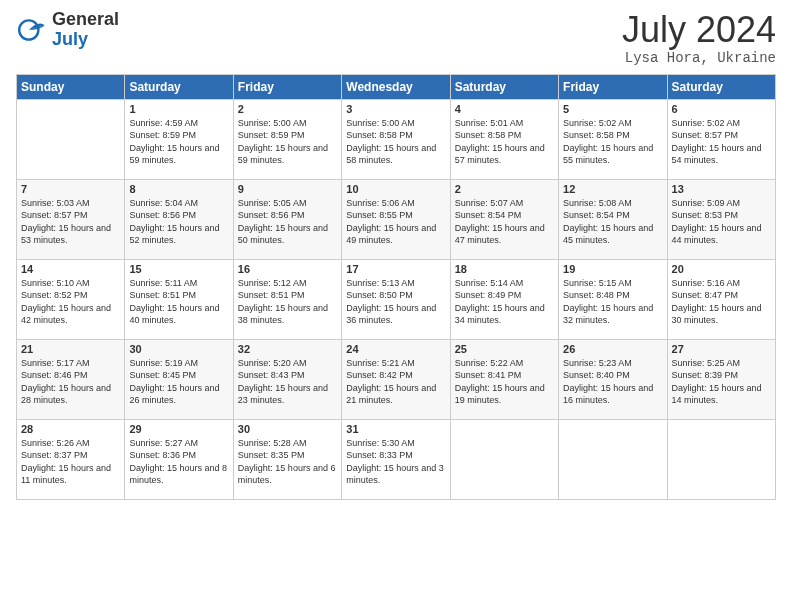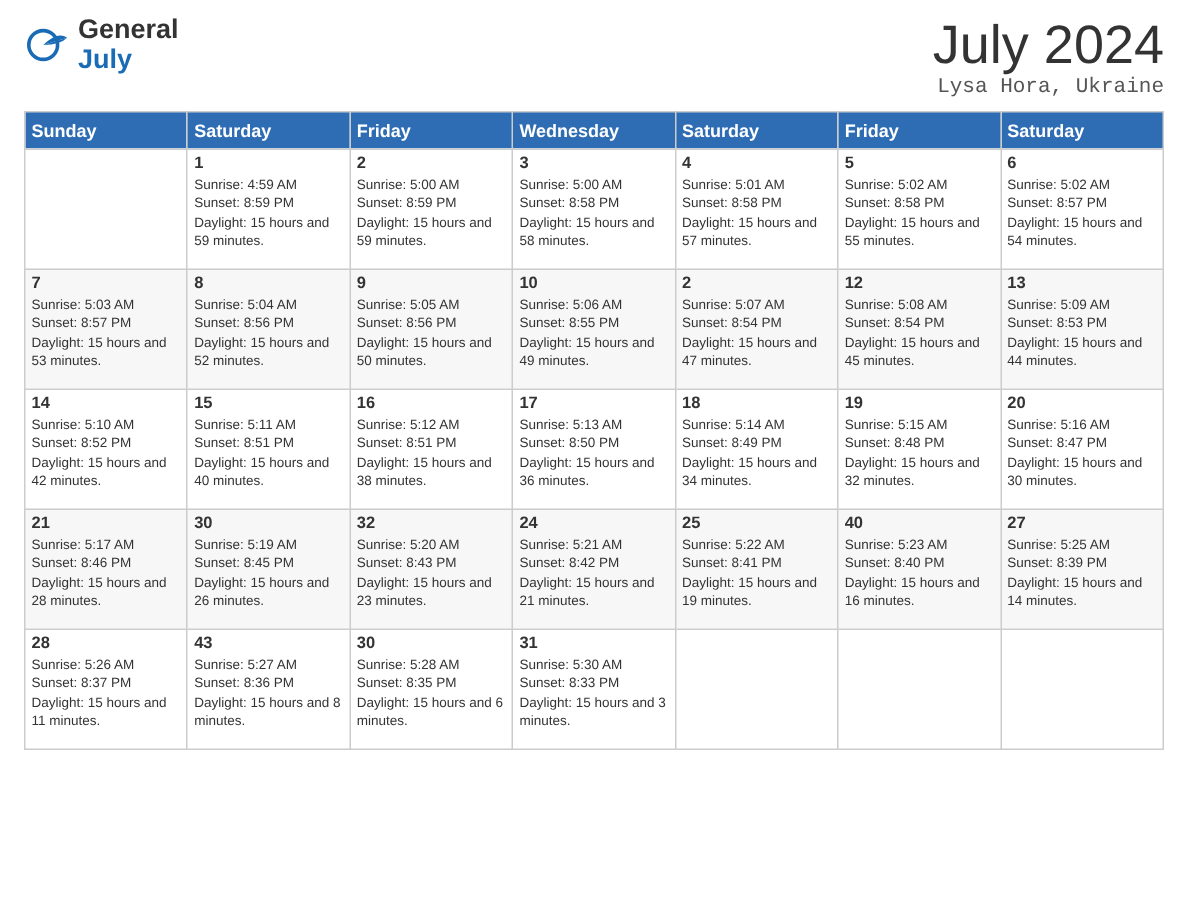--- a/index.html
+++ b/index.html
@@ -240,35 +240,35 @@
           </td>
           <td>
             <span class="day-number">24</span>
             <div class="day-info">Sunrise: 5:21 AM<br>Sunset: 8:42 PM<br>Daylight: 15 hours and 21 minutes.</div>
           </td>
           <td>
             <span class="day-number">25</span>
             <div class="day-info">Sunrise: 5:22 AM<br>Sunset: 8:41 PM<br>Daylight: 15 hours and 19 minutes.</div>
           </td>
           <td>
-            <span class="day-number">40</span>
+            <span class="day-number">26</span>
             <div class="day-info">Sunrise: 5:23 AM<br>Sunset: 8:40 PM<br>Daylight: 15 hours and 16 minutes.</div>
           </td>
           <td>
             <span class="day-number">27</span>
             <div class="day-info">Sunrise: 5:25 AM<br>Sunset: 8:39 PM<br>Daylight: 15 hours and 14 minutes.</div>
           </td>
         </tr>
         <tr>
           <td>
             <span class="day-number">28</span>
             <div class="day-info">Sunrise: 5:26 AM<br>Sunset: 8:37 PM<br>Daylight: 15 hours and 11 minutes.</div>
           </td>
           <td>
-            <span class="day-number">43</span>
+            <span class="day-number">29</span>
             <div class="day-info">Sunrise: 5:27 AM<br>Sunset: 8:36 PM<br>Daylight: 15 hours and 8 minutes.</div>
           </td>
           <td>
             <span class="day-number">30</span>
             <div class="day-info">Sunrise: 5:28 AM<br>Sunset: 8:35 PM<br>Daylight: 15 hours and 6 minutes.</div>
           </td>
           <td>
             <span class="day-number">31</span>
             <div class="day-info">Sunrise: 5:30 AM<br>Sunset: 8:33 PM<br>Daylight: 15 hours and 3 minutes.</div>
           </td>

